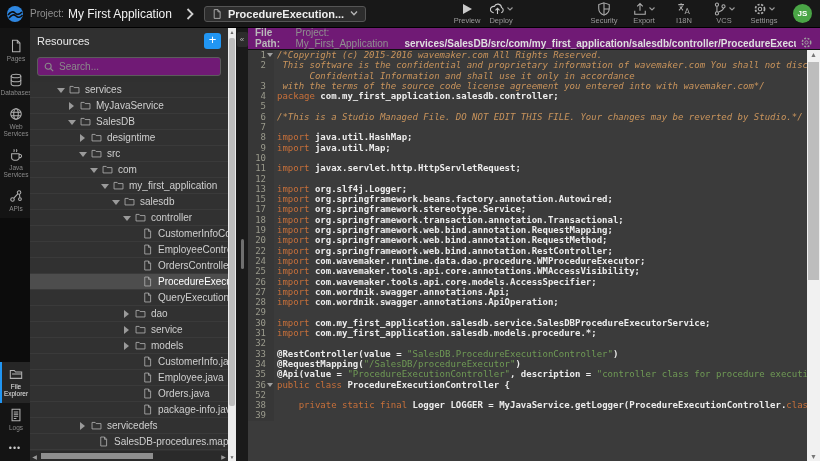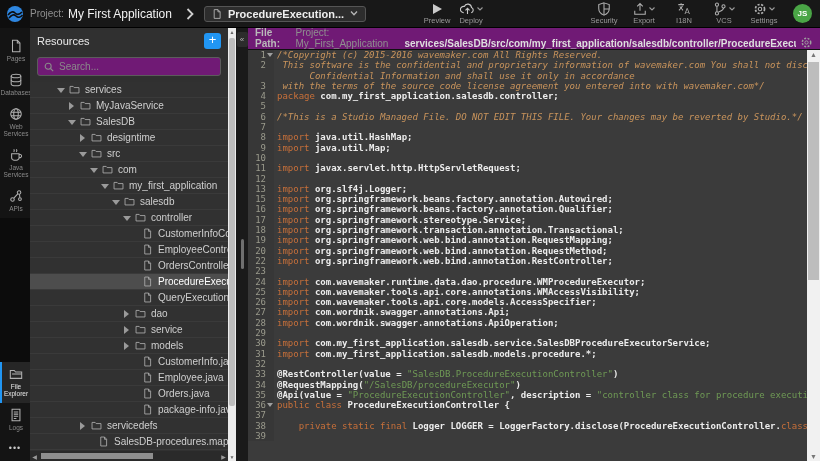--- a/index.html
+++ b/index.html
@@ -130,21 +130,21 @@
             <path d="M9.5 1 V4.5 H13" fill="none" stroke="#b7b7b7" stroke-width="1.4"></path>
           </svg>
       </span>
       <span class="lbl">ProcedureExecution...</span>
       <span>
         <svg width="8" height="5" viewBox="0 0 8 5">
             <path d="M1 .5 L4 3.8 L7 .5" stroke="#b7b7b7" stroke-width="1.3" fill="none"></path>
           </svg>
       </span>
     </div>
-    <div class="tb-act" style="margin-left:54px">
+    <div class="tb-act" style="margin-left:84px">
       <span class="ic">
         <svg width="11" height="12" viewBox="0 0 11 12">
             <path d="M1 1 L10 6 L1 11 Z" fill="#c9c9c9"></path>
           </svg>
       </span>
       <span>Preview</span>
     </div>
     <div class="tb-act">
       <span class="ic with-chev">
         <span>
@@ -589,42 +589,40 @@
             <div class="cl"><span class="ln">5</span><span class="fold"></span><span class="code"></span></div>
             <div class="cl"><span class="ln">6</span><span class="fold"></span><span class="code"><span class="tk-com">/*This is a Studio Managed File. DO NOT EDIT THIS FILE. Your changes may be reverted by Studio.*/</span></span></div>
             <div class="cl"><span class="ln">7</span><span class="fold"></span><span class="code"></span></div>
             <div class="cl"><span class="ln">8</span><span class="fold"></span><span class="code"><span class="tk-kw">import</span><span class="tk-pl"> java.util.HashMap;</span></span></div>
             <div class="cl"><span class="ln">9</span><span class="fold"></span><span class="code"><span class="tk-kw">import</span><span class="tk-pl"> java.util.Map;</span></span></div>
             <div class="cl"><span class="ln">10</span><span class="fold"></span><span class="code"></span></div>
             <div class="cl"><span class="ln">11</span><span class="fold"></span><span class="code"><span class="tk-kw">import</span><span class="tk-pl"> javax.servlet.http.HttpServletRequest;</span></span></div>
             <div class="cl"><span class="ln">12</span><span class="fold"></span><span class="code"></span></div>
             <div class="cl"><span class="ln">13</span><span class="fold"></span><span class="code"><span class="tk-kw">import</span><span class="tk-pl"> org.slf4j.Logger;</span></span></div>
             <div class="cl"><span class="ln">15</span><span class="fold"></span><span class="code"><span class="tk-kw">import</span><span class="tk-pl"> org.springframework.beans.factory.annotation.Autowired;</span></span></div>
-            <div class="cl"><span class="ln">16</span><span class="fold"></span><span class="code"><span class="tk-kw">import</span><span class="tk-pl"> org.springframework.beans.factory.annotation.Qualifier;</span></span></div>
             <div class="cl"><span class="ln">17</span><span class="fold"></span><span class="code"><span class="tk-kw">import</span><span class="tk-pl"> org.springframework.stereotype.Service;</span></span></div>
             <div class="cl"><span class="ln">18</span><span class="fold"></span><span class="code"><span class="tk-kw">import</span><span class="tk-pl"> org.springframework.transaction.annotation.Transactional;</span></span></div>
             <div class="cl"><span class="ln">19</span><span class="fold"></span><span class="code"><span class="tk-kw">import</span><span class="tk-pl"> org.springframework.web.bind.annotation.RequestMapping;</span></span></div>
             <div class="cl"><span class="ln">20</span><span class="fold"></span><span class="code"><span class="tk-kw">import</span><span class="tk-pl"> org.springframework.web.bind.annotation.RequestMethod;</span></span></div>
             <div class="cl"><span class="ln">22</span><span class="fold"></span><span class="code"><span class="tk-kw">import</span><span class="tk-pl"> org.springframework.web.bind.annotation.RestController;</span></span></div>
-            <div class="cl"><span class="ln">23</span><span class="fold"></span><span class="code"></span></div>
             <div class="cl"><span class="ln">24</span><span class="fold"></span><span class="code"><span class="tk-kw">import</span><span class="tk-pl"> com.wavemaker.runtime.data.dao.procedure.WMProcedureExecutor;</span></span></div>
             <div class="cl"><span class="ln">25</span><span class="fold"></span><span class="code"><span class="tk-kw">import</span><span class="tk-pl"> com.wavemaker.tools.api.core.annotations.WMAccessVisibility;</span></span></div>
             <div class="cl"><span class="ln">26</span><span class="fold"></span><span class="code"><span class="tk-kw">import</span><span class="tk-pl"> com.wavemaker.tools.api.core.models.AccessSpecifier;</span></span></div>
             <div class="cl"><span class="ln">27</span><span class="fold"></span><span class="code"><span class="tk-kw">import</span><span class="tk-pl"> com.wordnik.swagger.annotations.Api;</span></span></div>
             <div class="cl"><span class="ln">28</span><span class="fold"></span><span class="code"><span class="tk-kw">import</span><span class="tk-pl"> com.wordnik.swagger.annotations.ApiOperation;</span></span></div>
             <div class="cl"><span class="ln">29</span><span class="fold"></span><span class="code"></span></div>
             <div class="cl"><span class="ln">30</span><span class="fold"></span><span class="code"><span class="tk-kw">import</span><span class="tk-pl"> com.my_first_application.salesdb.service.SalesDBProcedureExecutorService;</span></span></div>
             <div class="cl"><span class="ln">31</span><span class="fold"></span><span class="code"><span class="tk-kw">import</span><span class="tk-pl"> com.my_first_application.salesdb.models.procedure.*;</span></span></div>
             <div class="cl"><span class="ln">32</span><span class="fold"></span><span class="code"></span></div>
             <div class="cl"><span class="ln">33</span><span class="fold"></span><span class="code"><span class="tk-pl">@RestController(value = </span><span class="tk-str">"SalesDB.ProcedureExecutionController"</span><span class="tk-pl">)</span></span></div>
             <div class="cl"><span class="ln">34</span><span class="fold"></span><span class="code"><span class="tk-pl">@RequestMapping(</span><span class="tk-str">"/SalesDB/procedureExecutor"</span><span class="tk-pl">)</span></span></div>
             <div class="cl"><span class="ln">35</span><span class="fold"></span><span class="code"><span class="tk-pl">@Api(value = </span><span class="tk-str">"ProcedureExecutionController"</span><span class="tk-pl">, description = </span><span class="tk-str">"controller class for procedure execution"</span></span></div>
             <div class="cl"><span class="ln">36</span><span class="fold on"></span><span class="code"><span class="tk-kw">public class</span><span class="tk-pl"> ProcedureExecutionController {</span></span></div>
-            <div class="cl"><span class="ln">37</span><span class="fold"></span><span class="code"></span></div>
-            <div class="cl"><span class="ln">38</span><span class="fold"></span><span class="code"><span class="tk-pl">    </span><span class="tk-kw">private static final</span><span class="tk-pl"> Logger LOGGER = LoggerFactory.disclose(ProcedureExecutionController.</span><span class="tk-kw">class</span></span></div>
+            <div class="cl"><span class="ln">52</span><span class="fold"></span><span class="code"></span></div>
+            <div class="cl"><span class="ln">38</span><span class="fold"></span><span class="code"><span class="tk-pl">    </span><span class="tk-kw">private static final</span><span class="tk-pl"> Logger LOGGER = MyJavaService.getLogger(ProcedureExecutionController.</span><span class="tk-kw">class</span></span></div>
             <div class="cl"><span class="ln">39</span><span class="fold"></span><span class="code"></span></div>
           </div>
         <div class="esb">
           <span class="ea" style="top:1px">▲</span>
           <span class="ethumb" style="top:12px; height:53%"></span>
           <span class="ea" style="bottom:1px">▼</span>
         </div>
       </div>
     </div>
   </div>

